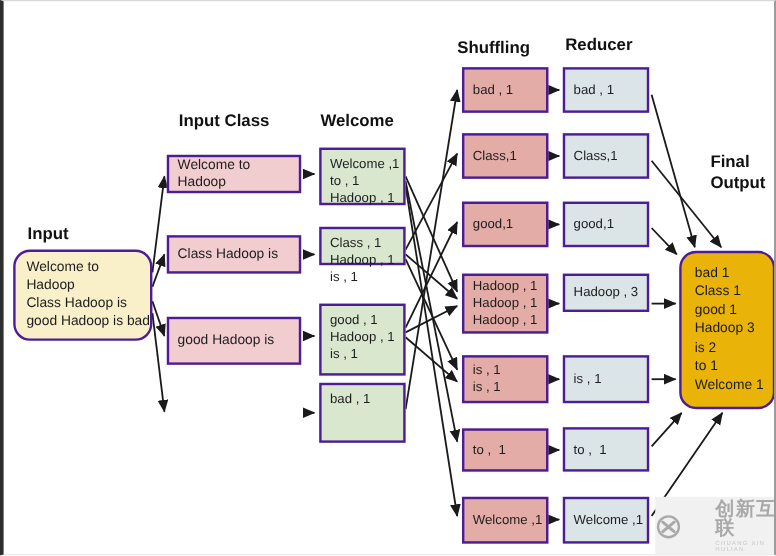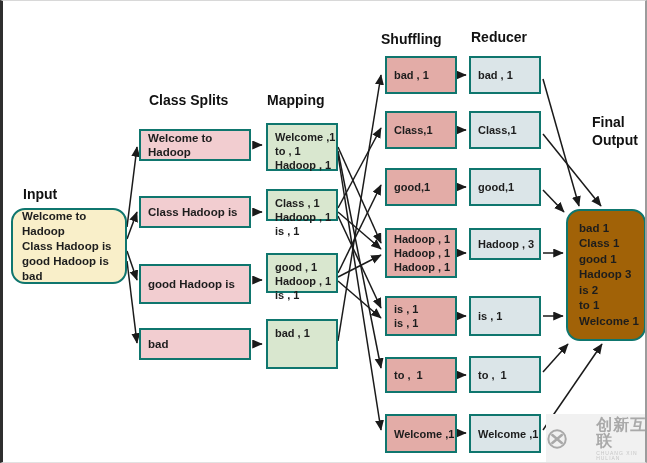--- a/index.html
+++ b/index.html
@@ -10,33 +10,33 @@
     box-sizing:border-box;overflow:hidden;
     font-family:"Liberation Sans",sans-serif;
   }
   #arrows{position:absolute;left:0;top:0;width:647px;height:463px;z-index:1;pointer-events:none;}
   .col-label{
     position:absolute;z-index:3;font-weight:bold;font-size:14px;color:#111;
     white-space:pre-line;line-height:18px;
   }
   .box{
     position:absolute;z-index:2;box-sizing:border-box;
-    border:2px solid #0f766e;
-    font-size:11px;font-weight:bold;color:#1d1d1d;
+    border:2px solid #4c1d95;
+    font-size:11px;font-weight:normal;color:#1d1d1d;
     white-space:pre-wrap;line-height:14px;
     display:flex;align-items:center;padding-left:7px;
   }
   .box.topalign{align-items:flex-start;padding-top:5px;}
   .rounded{border-radius:14px;}
   .input-box{background:#f9efc9;line-height:15px;font-size:11.5px;padding-left:9px;}
   .split-box{background:#f2cdd0;font-size:11.5px;}
   .map-box{background:#d9e7cf;}
   .shuf-box{background:#e3aca7;}
   .red-box{background:#dbe5e8;}
-  .final-box{background:#a16207;line-height:15.5px;font-size:11.5px;padding-left:11px;}
+  .final-box{background:#eab308;line-height:15.5px;font-size:11.5px;padding-left:11px;}
   #watermark{
     position:absolute;left:543px;top:413px;width:104px;height:50px;z-index:4;
     background:#f1f1f1;display:flex;align-items:center;justify-content:center;gap:4px;
   }
   #wm-text{display:flex;flex-direction:column;line-height:1;margin-left:24px;}
   #wm-brand{font-size:16px;font-weight:bold;color:#a9a9a9;letter-spacing:1px;}
   #wm-sub{font-size:5px;color:#c6c6c6;letter-spacing:1px;margin-top:2px;}
 </style>
 </head>
 <body>
@@ -84,43 +84,42 @@
       <line x1="540" y1="133" x2="598" y2="205"></line>
       <line x1="540" y1="189" x2="561" y2="211"></line>
       <line x1="540" y1="252" x2="560" y2="252"></line>
       <line x1="540" y1="315" x2="560" y2="315"></line>
       <line x1="540" y1="371" x2="565" y2="343"></line>
       <line x1="540" y1="429" x2="599" y2="343"></line>
     </g>
   </svg>
 
   <div class="col-label" style="left:20px;top:184px">Input</div>
-  <div class="col-label" style="left:146px;top:90px">Class Splits</div>
-  <div class="col-label" style="left:264px;top:90px">Mapping</div>
+  <div class="col-label" style="left:146px;top:90px">Input Class</div>
+  <div class="col-label" style="left:264px;top:90px">Welcome</div>
   <div class="col-label" style="left:378px;top:29px">Shuffling</div>
   <div class="col-label" style="left:468px;top:27px">Reducer</div>
-  <div class="col-label" style="left:589px;top:112px">Final
+  <div class="col-label" style="left:589px;top:124px">Final
 Output</div>
 
   <div class="box input-box rounded" style="left:8px;top:207px;width:116px;height:76px">Welcome to Hadoop
 Class Hadoop is
 good Hadoop is bad</div>
 
   <div class="box split-box" style="left:136px;top:128px;width:112px;height:32px">Welcome to Hadoop</div>
   <div class="box split-box" style="left:136px;top:195px;width:112px;height:32px">Class Hadoop is</div>
   <div class="box split-box" style="left:136px;top:263px;width:112px;height:40px">good Hadoop is</div>
-  <div class="box split-box" style="left:136px;top:327px;width:112px;height:32px">bad</div>
 
   <div class="box map-box topalign" style="left:263px;top:122px;width:72px;height:48px">Welcome ,1
 to , 1
 Hadoop , 1</div>
   <div class="box map-box topalign" style="left:263px;top:188px;width:72px;height:32px">Class , 1
 Hadoop , 1
 is , 1</div>
-  <div class="box map-box topalign" style="left:263px;top:252px;width:72px;height:40px">good , 1
+  <div class="box map-box topalign" style="left:263px;top:252px;width:72px;height:60px">good , 1
 Hadoop , 1
 is , 1</div>
   <div class="box map-box topalign" style="left:263px;top:318px;width:72px;height:50px">bad , 1</div>
 
   <div class="box shuf-box" style="left:382px;top:55px;width:72px;height:38px">bad , 1</div>
   <div class="box shuf-box" style="left:382px;top:110px;width:72px;height:38px">Class,1</div>
   <div class="box shuf-box" style="left:382px;top:167px;width:72px;height:38px">good,1</div>
   <div class="box shuf-box" style="left:382px;top:227px;width:72px;height:50px">Hadoop , 1
 Hadoop , 1
 Hadoop , 1</div>

